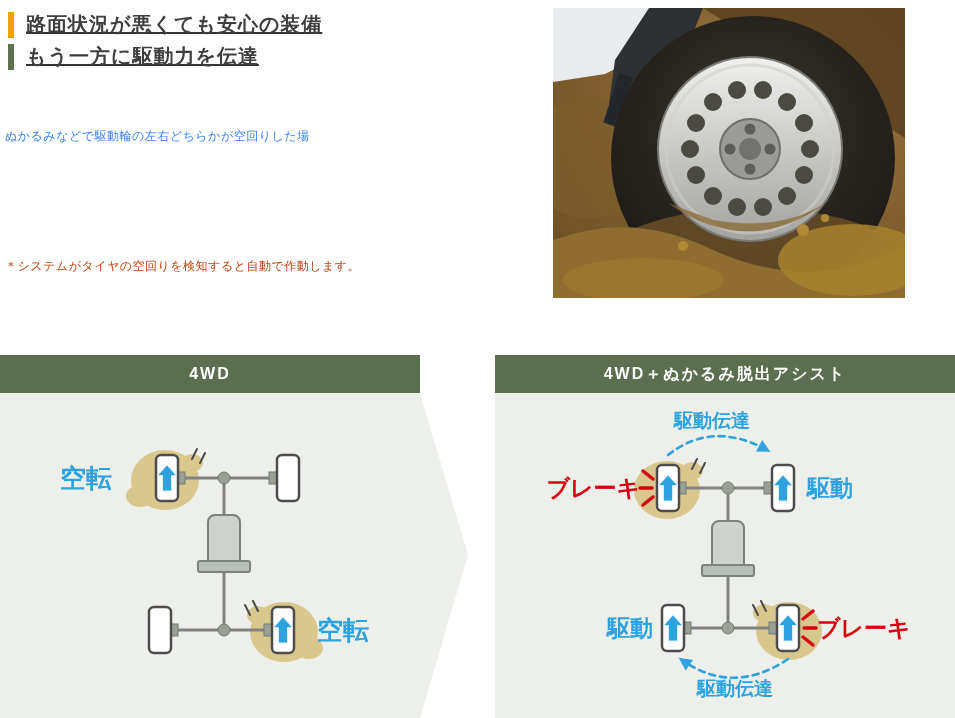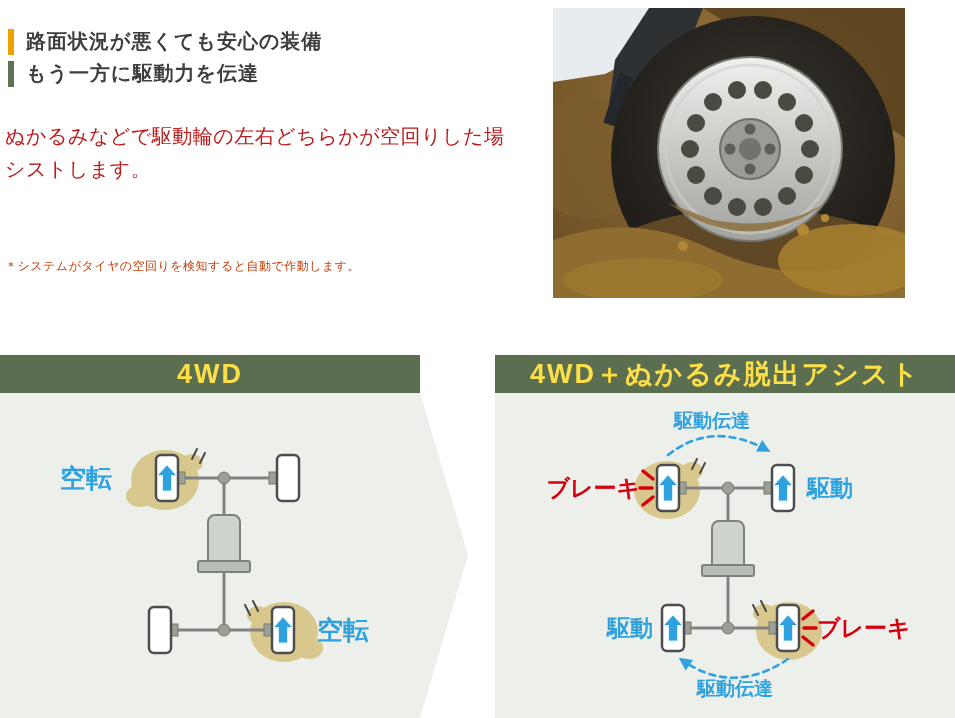--- a/index.html
+++ b/index.html
@@ -3,41 +3,41 @@
 <meta charset="utf-8">
 <style>
   html,body { margin:0; padding:0; }
   body {
     width:955px; height:718px; position:relative; overflow:hidden;
     background:#ffffff;
     font-family:"Liberation Sans","DejaVu Sans",sans-serif;
     color:#333;
   }
   
-  .heading-block { position:absolute; left:8px; top:28px; }
+  .heading-block { position:absolute; left:8px; top:11px;text-decoration:underline; }
   .heading-row { display:flex; align-items:center; margin-bottom:5px; }
   .accent-bar { width:6px; height:26px; margin-right:12px; flex:0 0 auto; }
   .accent-bar.orange { background:#f0a202; }
   .accent-bar.green  { background:#5d7352; }
   .heading-text { font-size:20px; font-weight:bold; color:#3e3e3e; letter-spacing:1px; white-space:nowrap; }
 
   .description { position:absolute; left:5px; top:120px; width:478px;
-    font-size:20px; line-height:33px; letter-spacing:.5px; color:#b91c1c; }
+    font-size:12px; line-height:33px; letter-spacing:.5px; color:#3b82f6; }
   .description div { white-space:nowrap; }
   .note { position:absolute; left:5px; top:258px; font-size:12px; color:#c2410c; letter-spacing:.5px; }
 
   
   .photo { position:absolute; left:553px; top:8px; width:352px; height:290px; }
 
   
   .panel { position:absolute; top:355px; height:363px; }
   .panel-left  { left:0;     width:490px; }
   .panel-right { left:495px; width:372px; }
-  .panel-header { height:38px; background:#5c6e50; color:#fde047;
-    font-size:27px; font-weight:bold; letter-spacing:2px;
+  .panel-header { height:38px; background:#5c6e50; color:#ffffff;
+    font-size:16px; font-weight:bold; letter-spacing:2px;
     display:flex; align-items:center; justify-content:center; }
   .panel-left  .panel-header { width:420px; }
   .panel-right .panel-header { width:460px; }
   .panel-body { display:block; }
 
   svg text { font-family:"Liberation Sans","DejaVu Sans",sans-serif; }
   .lbl-blue { fill:#2ea2df; font-weight:bold; }
   .lbl-red  { fill:#d7000f; font-weight:bold; }
   .sz-big { font-size:26px; }
   .sz-lbl { font-size:23px; }
@@ -63,21 +63,20 @@
     <span class="heading-text">路面状況が悪くても安心の装備</span>
   </div>
   <div class="heading-row">
     <span class="accent-bar green"></span>
     <span class="heading-text">もう一方に駆動力を伝達</span>
   </div>
 </div>
 
 <div class="description">
   <div>ぬかるみなどで駆動輪の左右どちらかが空回りした場</div>
-  <div>シストします。</div>
 </div>
 <div class="note">＊システムがタイヤの空回りを検知すると自動で作動します。</div>
 
 <svg class="photo" viewBox="0 0 352 290" aria-hidden="true">
   <defs>
     <radialGradient id="mudbg" cx="0.68" cy="0.28" r="1.05">
       <stop offset="0" stop-color="#9c7840"></stop>
       <stop offset="1" stop-color="#64481f"></stop>
     </radialGradient>
     <linearGradient id="rimg" x1="0" y1="0" x2="0" y2="1">

